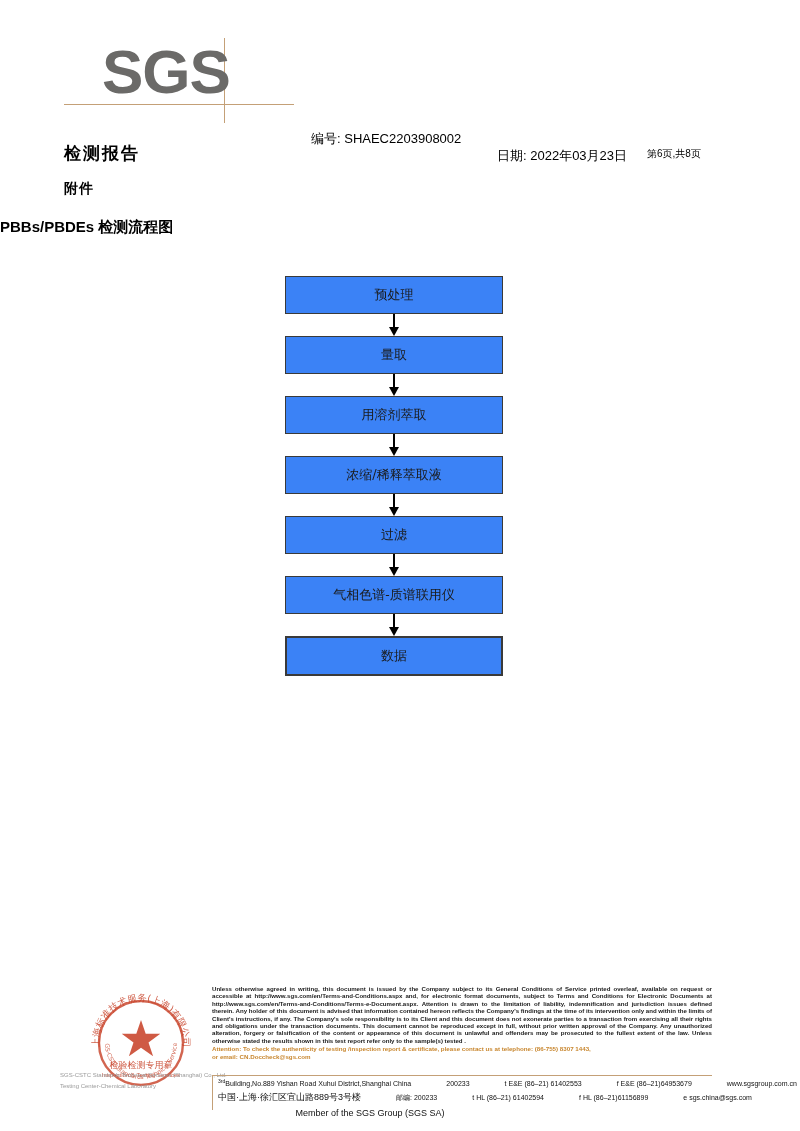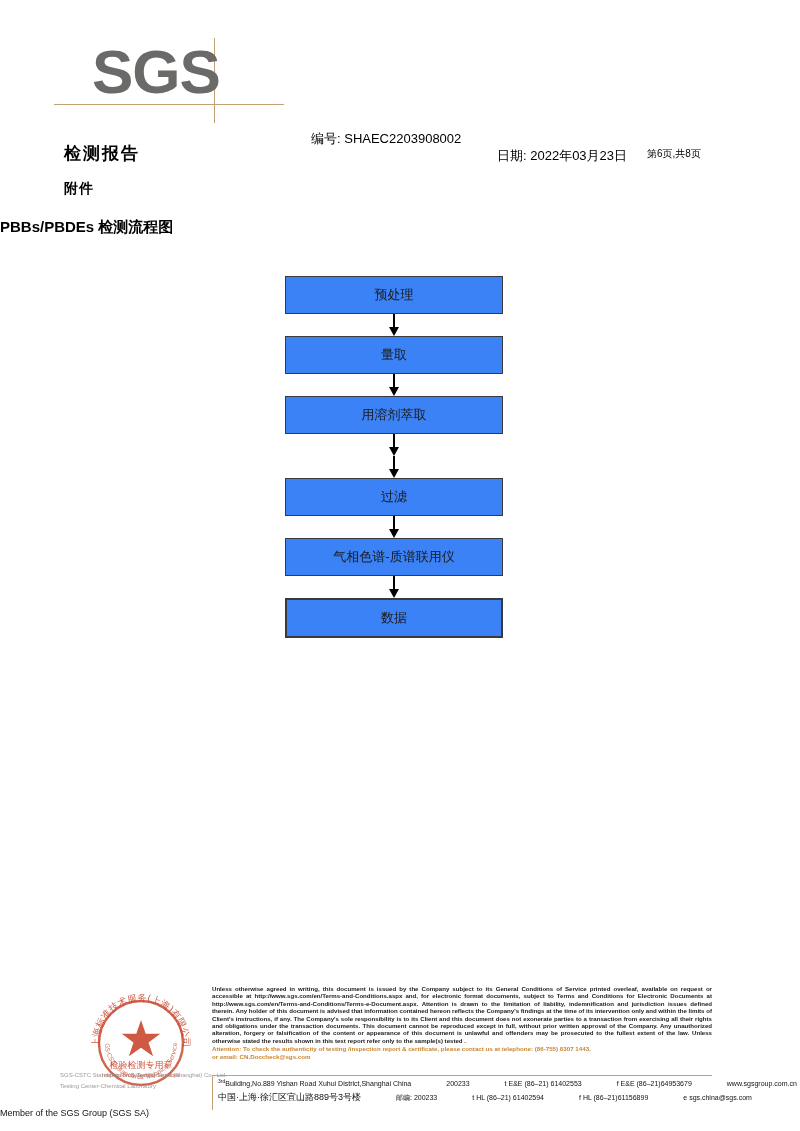--- a/index.html
+++ b/index.html
@@ -12,21 +12,21 @@
     height: 1131px;
     position: relative;
     font-family: "Liberation Sans", "DejaVu Sans", sans-serif;
     color: #000;
     overflow: hidden;
   }
 
   
   .logo-block {
     position: absolute;
-    left: 92px;
+    left: 102px;
     top: 38px;
     width: 140px;
     height: 85px;
   }
   .logo-text {
     position: absolute;
     left: 0;
     top: 0;
     font-family: "Liberation Sans", sans-serif;
     font-size: 62px;
@@ -225,21 +225,21 @@
   .col-t1    { width: 92px; }
   .col-t2    { width: 88px; }
   .col-web   { width: 110px; }
   .sup { font-size: 5px; vertical-align: super; }
 
   .member {
     position: absolute;
     left: 0;
     top: 1108px;
     width: 740px;
-    text-align: left;
+    text-align: center;
     font-size: 9px;
     color: #111;
   }
 </style>
 </head>
 <body>
 
 <div class="logo-block">
   <div class="logo-hline"></div>
   <div class="logo-vline"></div>
@@ -272,20 +272,23 @@
     </div>
 
   <div class="flow-node">
     <span>用溶剂萃取</span>
   </div>
   <div class="flow-arrow">
       <div class="shaft"></div>
       <div class="head"></div>
     </div>
 
+  <div class="flow-node">
+    <span>浓缩/稀释萃取液</span>
+  </div>
   <div class="flow-arrow">
       <div class="shaft"></div>
       <div class="head"></div>
     </div>
 
   <div class="flow-node">
     <span>过滤</span>
   </div>
   <div class="flow-arrow">
       <div class="shaft"></div>

